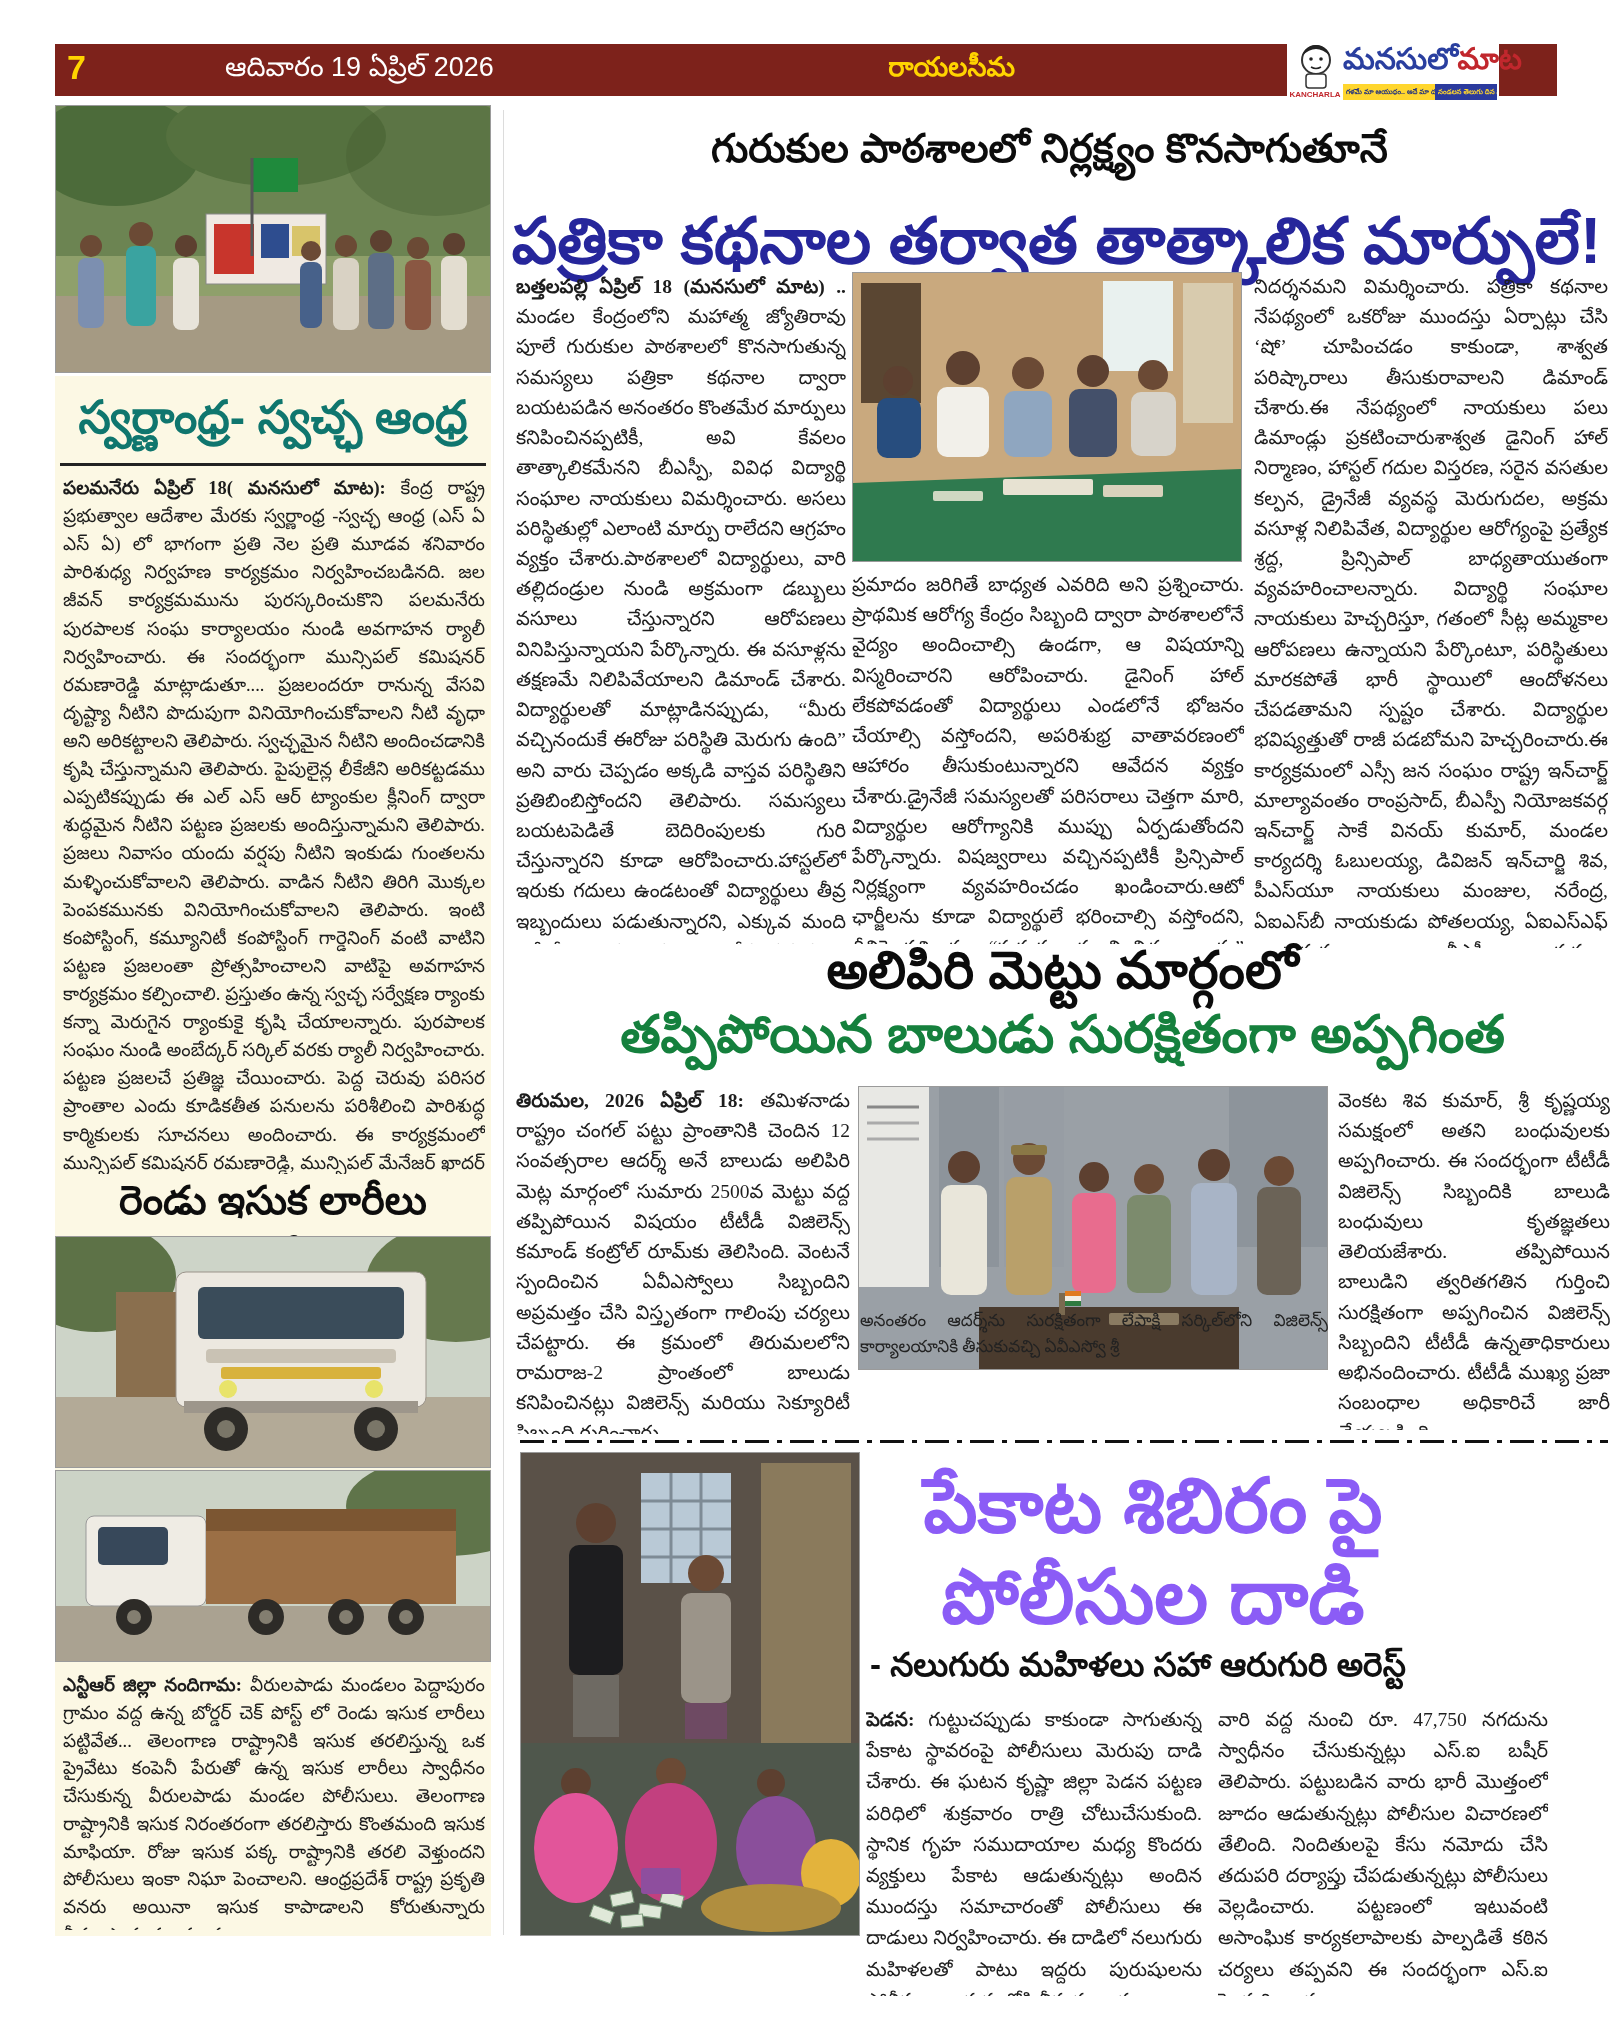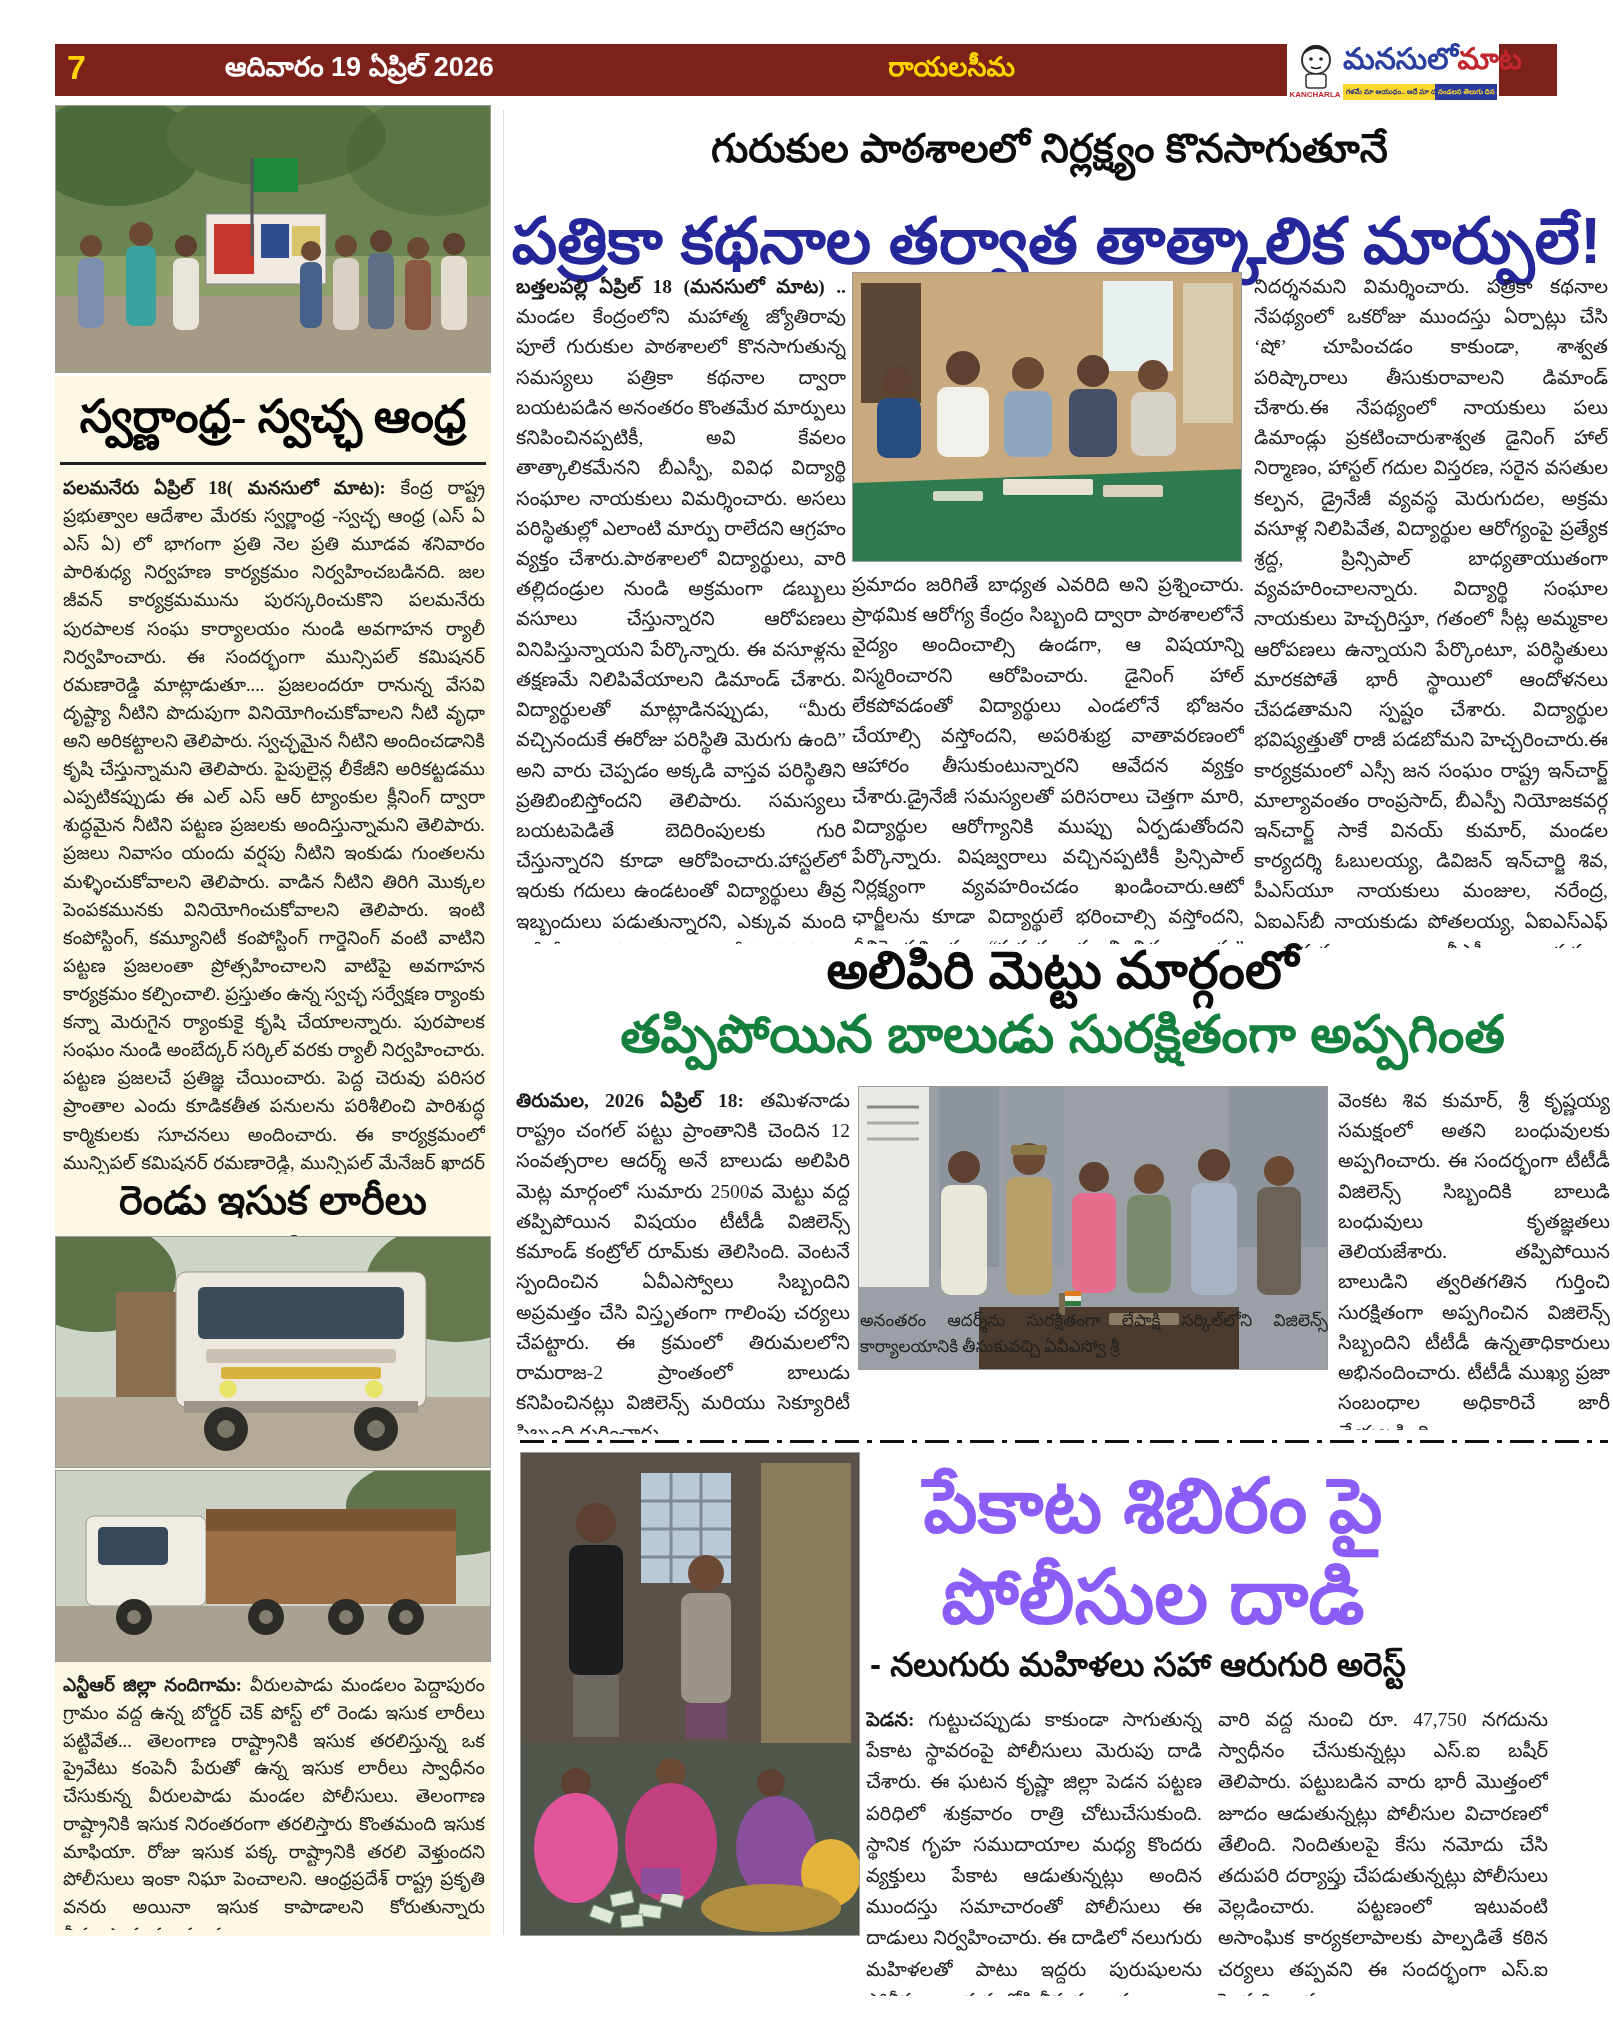--- a/index.html
+++ b/index.html
@@ -3,21 +3,21 @@
 <meta charset="utf-8">
 <style>
   html,body{margin:0;padding:0;background:#ffffff;}
   .page{position:relative;width:1613px;height:2026px;background:#fff;overflow:hidden;
         font-family:"Liberation Serif", serif;color:#1d1d1d;}
 
   
   .header-bar{position:absolute;left:55px;top:44px;width:1502px;height:52px;background:#7d221b;}
   .page-num{position:absolute;left:12px;top:4px;font-size:34px;font-weight:bold;color:#ffd400;
             font-family:"Liberation Sans",sans-serif;}
-  .header-date{position:absolute;left:170px;top:8px;font-size:27px;font-weight:bold;color:#ffffff;
+  .header-date{position:absolute;left:170px;top:8px;font-size:27px;font-weight:normal;color:#ffffff;
             font-family:"Liberation Sans",sans-serif;}
   .header-section{position:absolute;left:560px;top:8px;width:400px;text-align:right;
             font-size:27px;font-weight:bold;color:#ffd400;font-family:"Liberation Sans",sans-serif;}
   .logo-box{position:absolute;left:1287px;top:38px;width:212px;height:76px;background:#ffffff;}
   .logo-face{position:absolute;left:4px;top:2px;}
   .logo-publisher{position:absolute;left:0px;top:52px;width:56px;text-align:center;font-size:8px;
             font-weight:bold;color:#c1272d;font-family:"Liberation Sans",sans-serif;}
   .logo-title{position:absolute;left:56px;top:4px;font-size:30px;font-weight:bold;white-space:nowrap;
             font-family:"Liberation Sans",sans-serif;}
   .logo-title .t-blue{color:#2a3f9f;}
@@ -29,21 +29,21 @@
   .strip-b{background:#2b3a9d;color:#ffd62e;font-size:7px;font-weight:bold;line-height:16px;
             padding:0 3px;white-space:nowrap;overflow:hidden;flex:1;}
 
   .vrule{position:absolute;left:503px;top:110px;width:1px;height:1825px;background:#dcdcdc;}
 
   
   .leftcol-bg{position:absolute;left:55px;top:376px;width:436px;height:1560px;background:#fcf8e4;}
   .photo-frame{border:1px solid #9a9a9a;box-sizing:border-box;background:#ddd;}
   .photo-rally{position:absolute;left:55px;top:105px;width:436px;height:268px;}
   .swarn-headline{position:absolute;left:60px;top:390px;width:426px;text-align:center;
-            font-size:46px;font-weight:bold;color:#000000;font-family:Liberation Serif, serif;
+            font-size:46px;font-weight:bold;color:#0f766e;font-family:Liberation Sans, sans-serif;
             padding-bottom:8px;border-bottom:3px solid #222;}
   .swarn-body{position:absolute;left:63px;top:474px;width:422px;height:700px;overflow:hidden;
             font-size:18.5px;line-height:1.52;text-align:justify;}
   .lead{font-weight:bold;}
   .lorry-headline{position:absolute;left:58px;top:1178px;width:430px;text-align:center;
             font-size:40px;font-weight:bold;color:#0d0d0d;font-family:"Liberation Sans",sans-serif;}
   .photo-truck1{position:absolute;left:55px;top:1236px;width:436px;height:232px;}
   .photo-truck2{position:absolute;left:55px;top:1470px;width:436px;height:192px;}
   .lorry-body{position:absolute;left:63px;top:1672px;width:422px;height:258px;overflow:hidden;
             font-size:18.5px;line-height:1.5;text-align:justify;}

